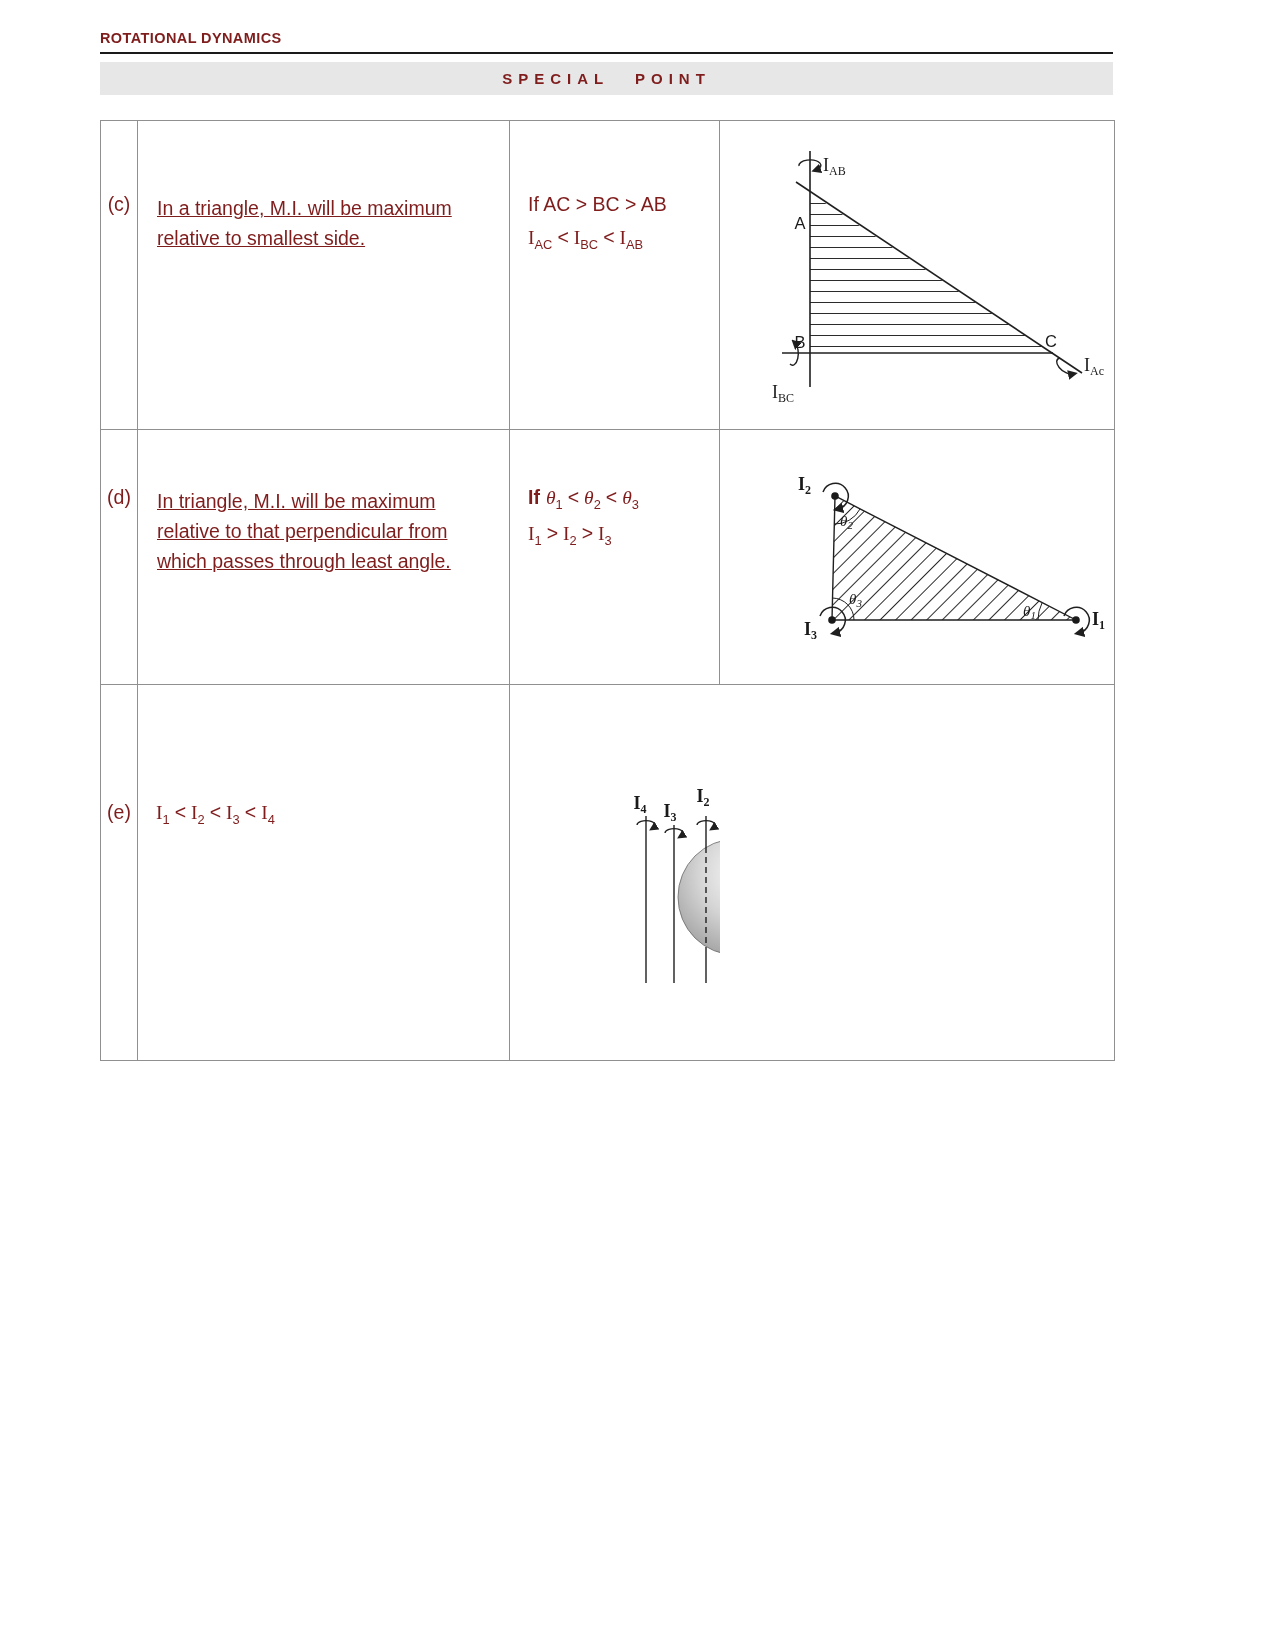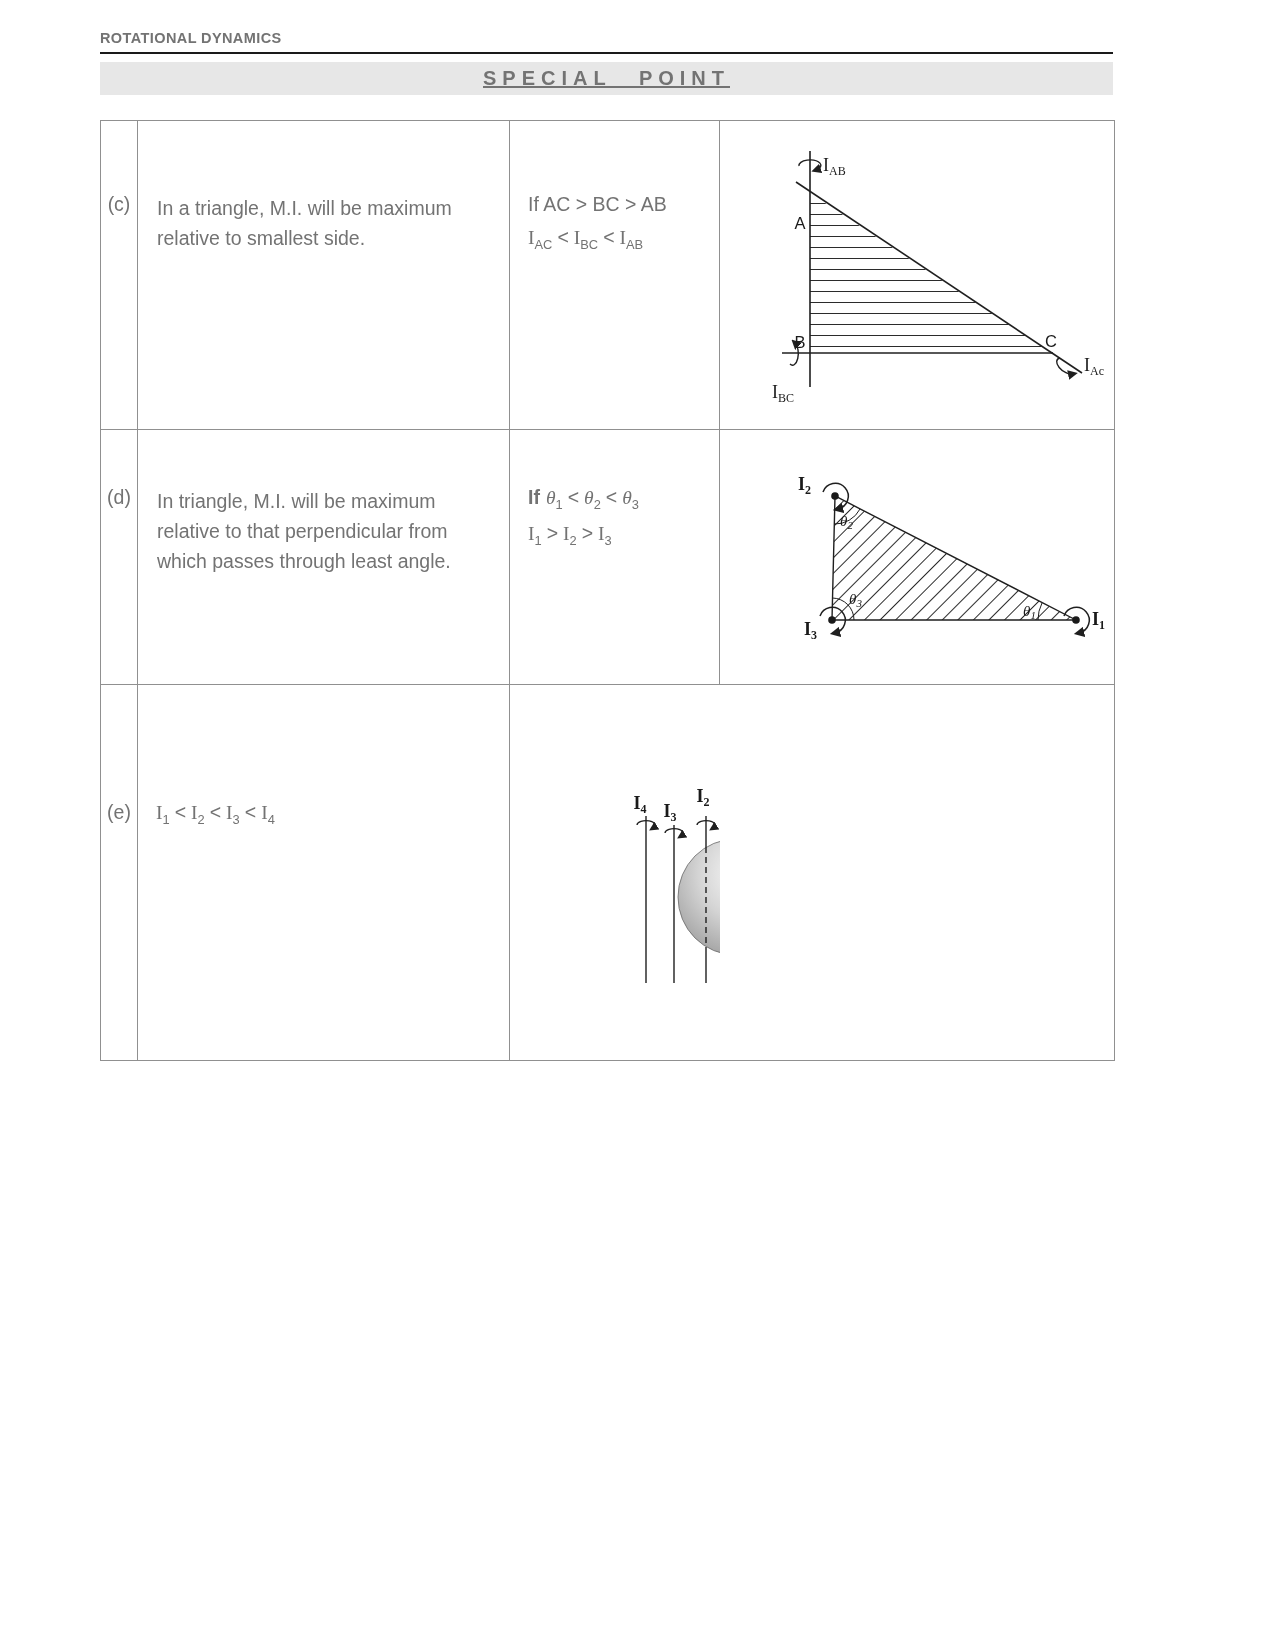--- a/index.html
+++ b/index.html
@@ -1,31 +1,31 @@
 <!DOCTYPE html>
 <html><head>
 <meta charset="utf-8">
 <style>
   * { box-sizing: border-box; margin: 0; padding: 0; }
   html, body { background: #ffffff; }
   .page { position: relative; width: 1275px; height: 1388px; background: #ffffff;
-          font-family: "Liberation Sans", sans-serif; color: #737373; overflow: hidden; }
+          font-family: "Liberation Sans", sans-serif; color: #7f1d1d; overflow: hidden; }
   .header-title { position: absolute; left: 100px; top: 30px; font-size: 14.5px; font-weight: bold; letter-spacing: 0.4px; }
   .header-rule { position: absolute; left: 100px; top: 52px; width: 1013px; height: 0; border-top: 2px solid #1a1a1a; }
   .section-bar { position: absolute; left: 100px; top: 62px; width: 1013px; height: 33px; background: #e7e7e7;
                  display: flex; align-items: center; justify-content: center; }
-  .section-title { font-size: 20px; font-weight: bold; letter-spacing: 6px; word-spacing: 16px; text-decoration: underline; }
+  .section-title { font-size: 15px; font-weight: bold; letter-spacing: 6px; word-spacing: 16px; }
   .sp-table { position: absolute; left: 100px; top: 120px; width: 1015px; height: 941px; display: grid;
               grid-template-columns: 37px 372px 210px 1fr; grid-template-rows: 309px 255px 1fr;
               border: 1.4px solid #909090; background: #ffffff; }
   .cell { border-right: 1.4px solid #909090; border-bottom: 1.4px solid #909090; }
   .last-col { border-right: none; }
   .last-row { border-bottom: none; }
   .label-cell { text-align: center; font-size: 19.5px; }
-  .desc-cell { padding-left: 19px; padding-right: 12px; font-size: 19.5px; line-height: 1.55; }
+  .desc-cell { padding-left: 19px; padding-right: 12px; font-size: 19.5px; line-height: 1.55; text-decoration: underline; }
   .cond-cell { padding-left: 18px; font-size: 19.5px; }
   .pt-c { padding-top: 72px; }
   .pt-d { padding-top: 56px; }
   .pt-e { padding-top: 116px; }
   .cond-line { margin-bottom: 10px; white-space: nowrap; }
   .sym  { font-family: "Liberation Serif", serif; }
   .symi { font-family: "Liberation Serif", serif; font-style: italic; }
   sub { font-size: 0.66em; }
   .op { padding: 0 5px; }
   .prefix { padding-right: 6px; font-weight: bold; }

